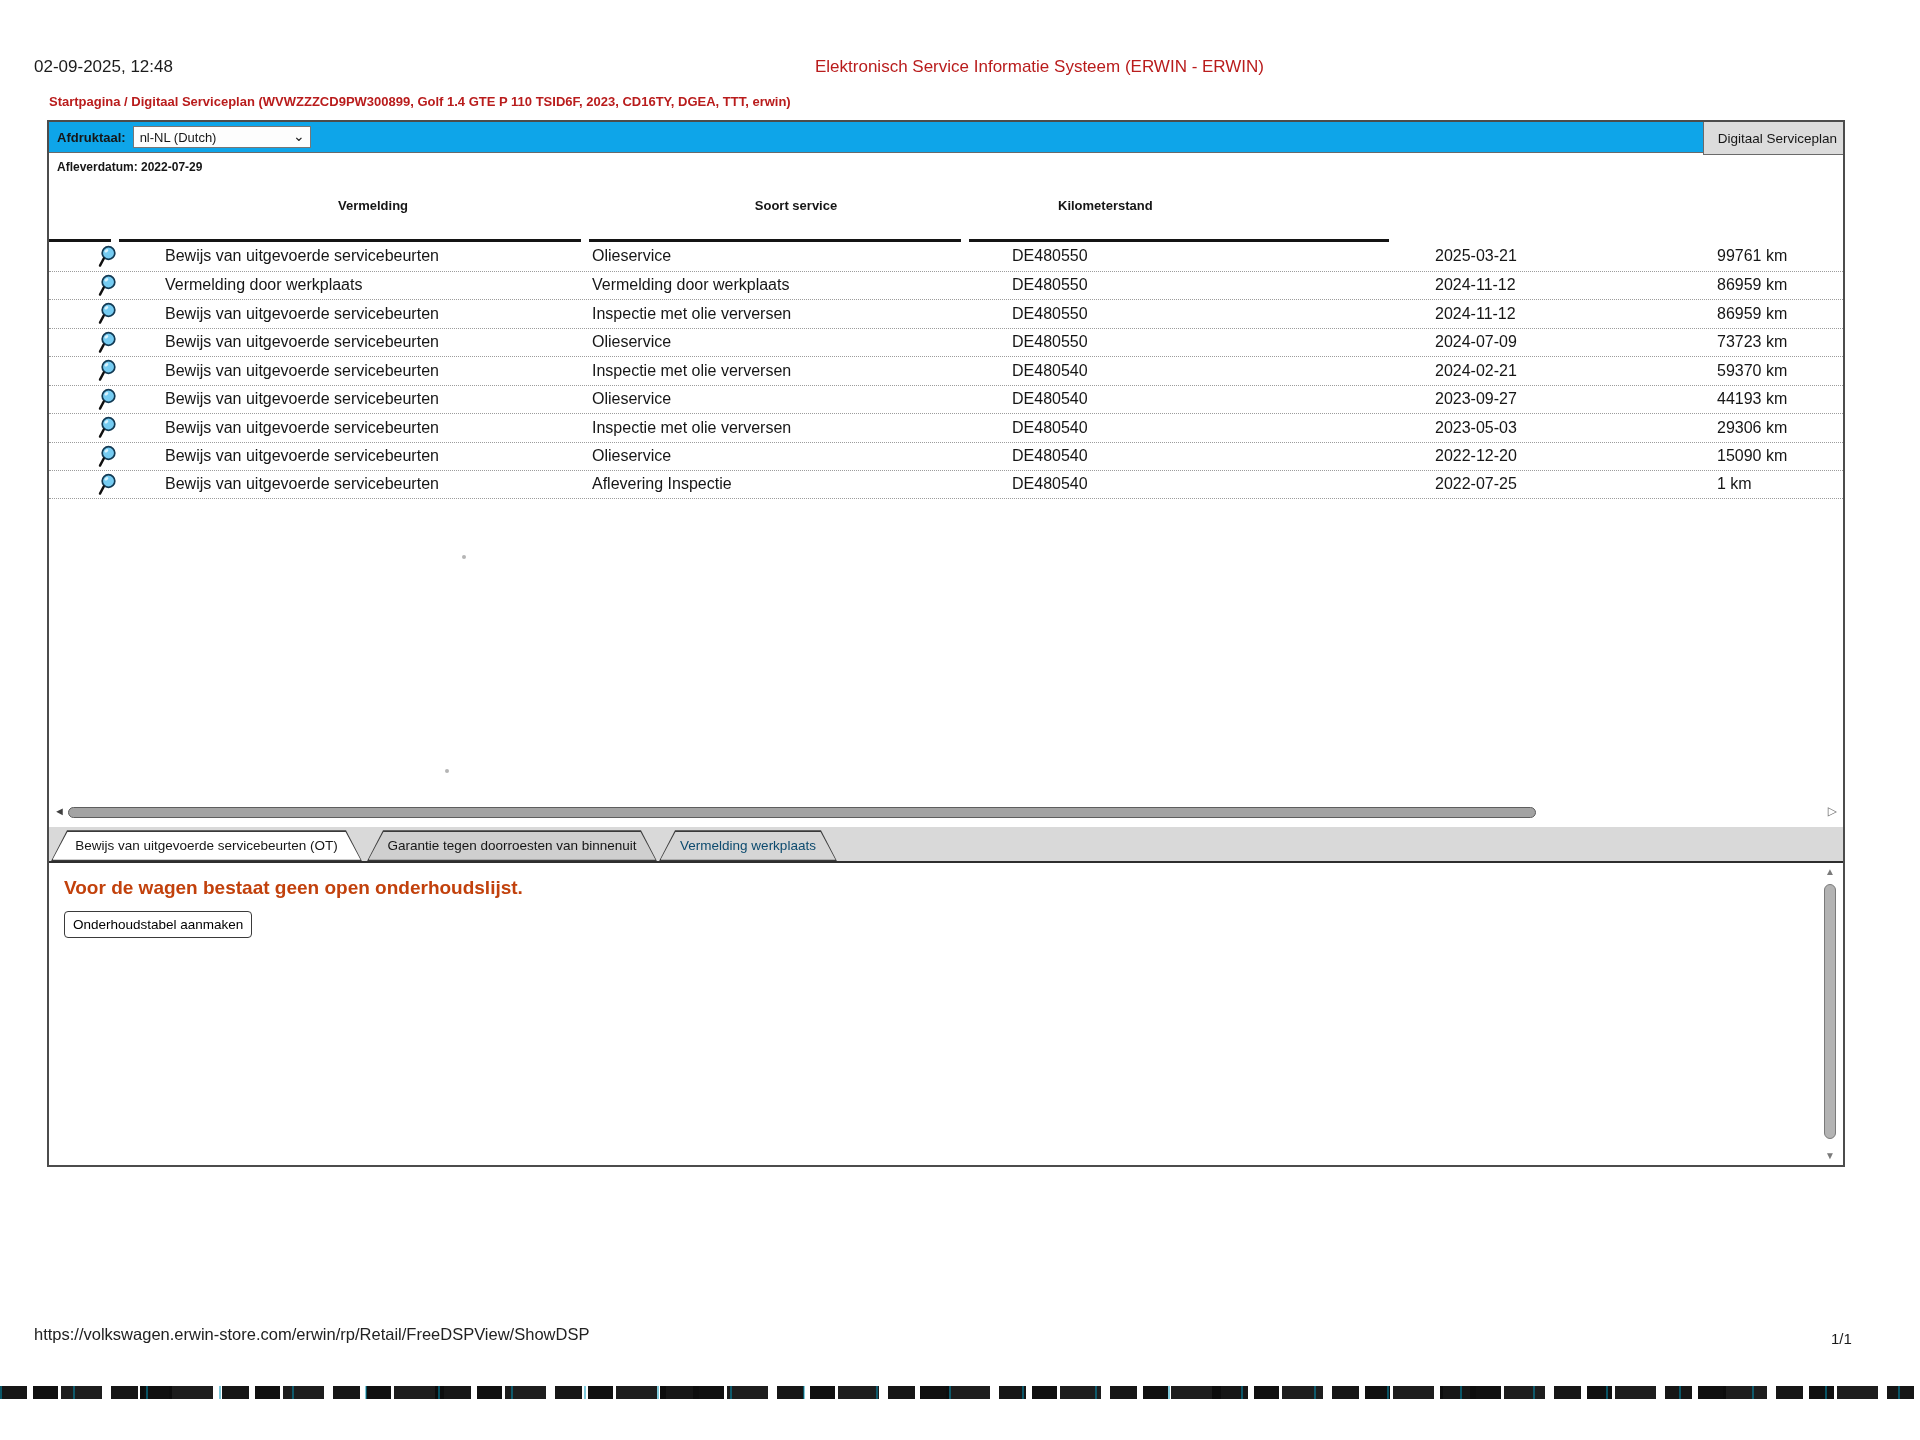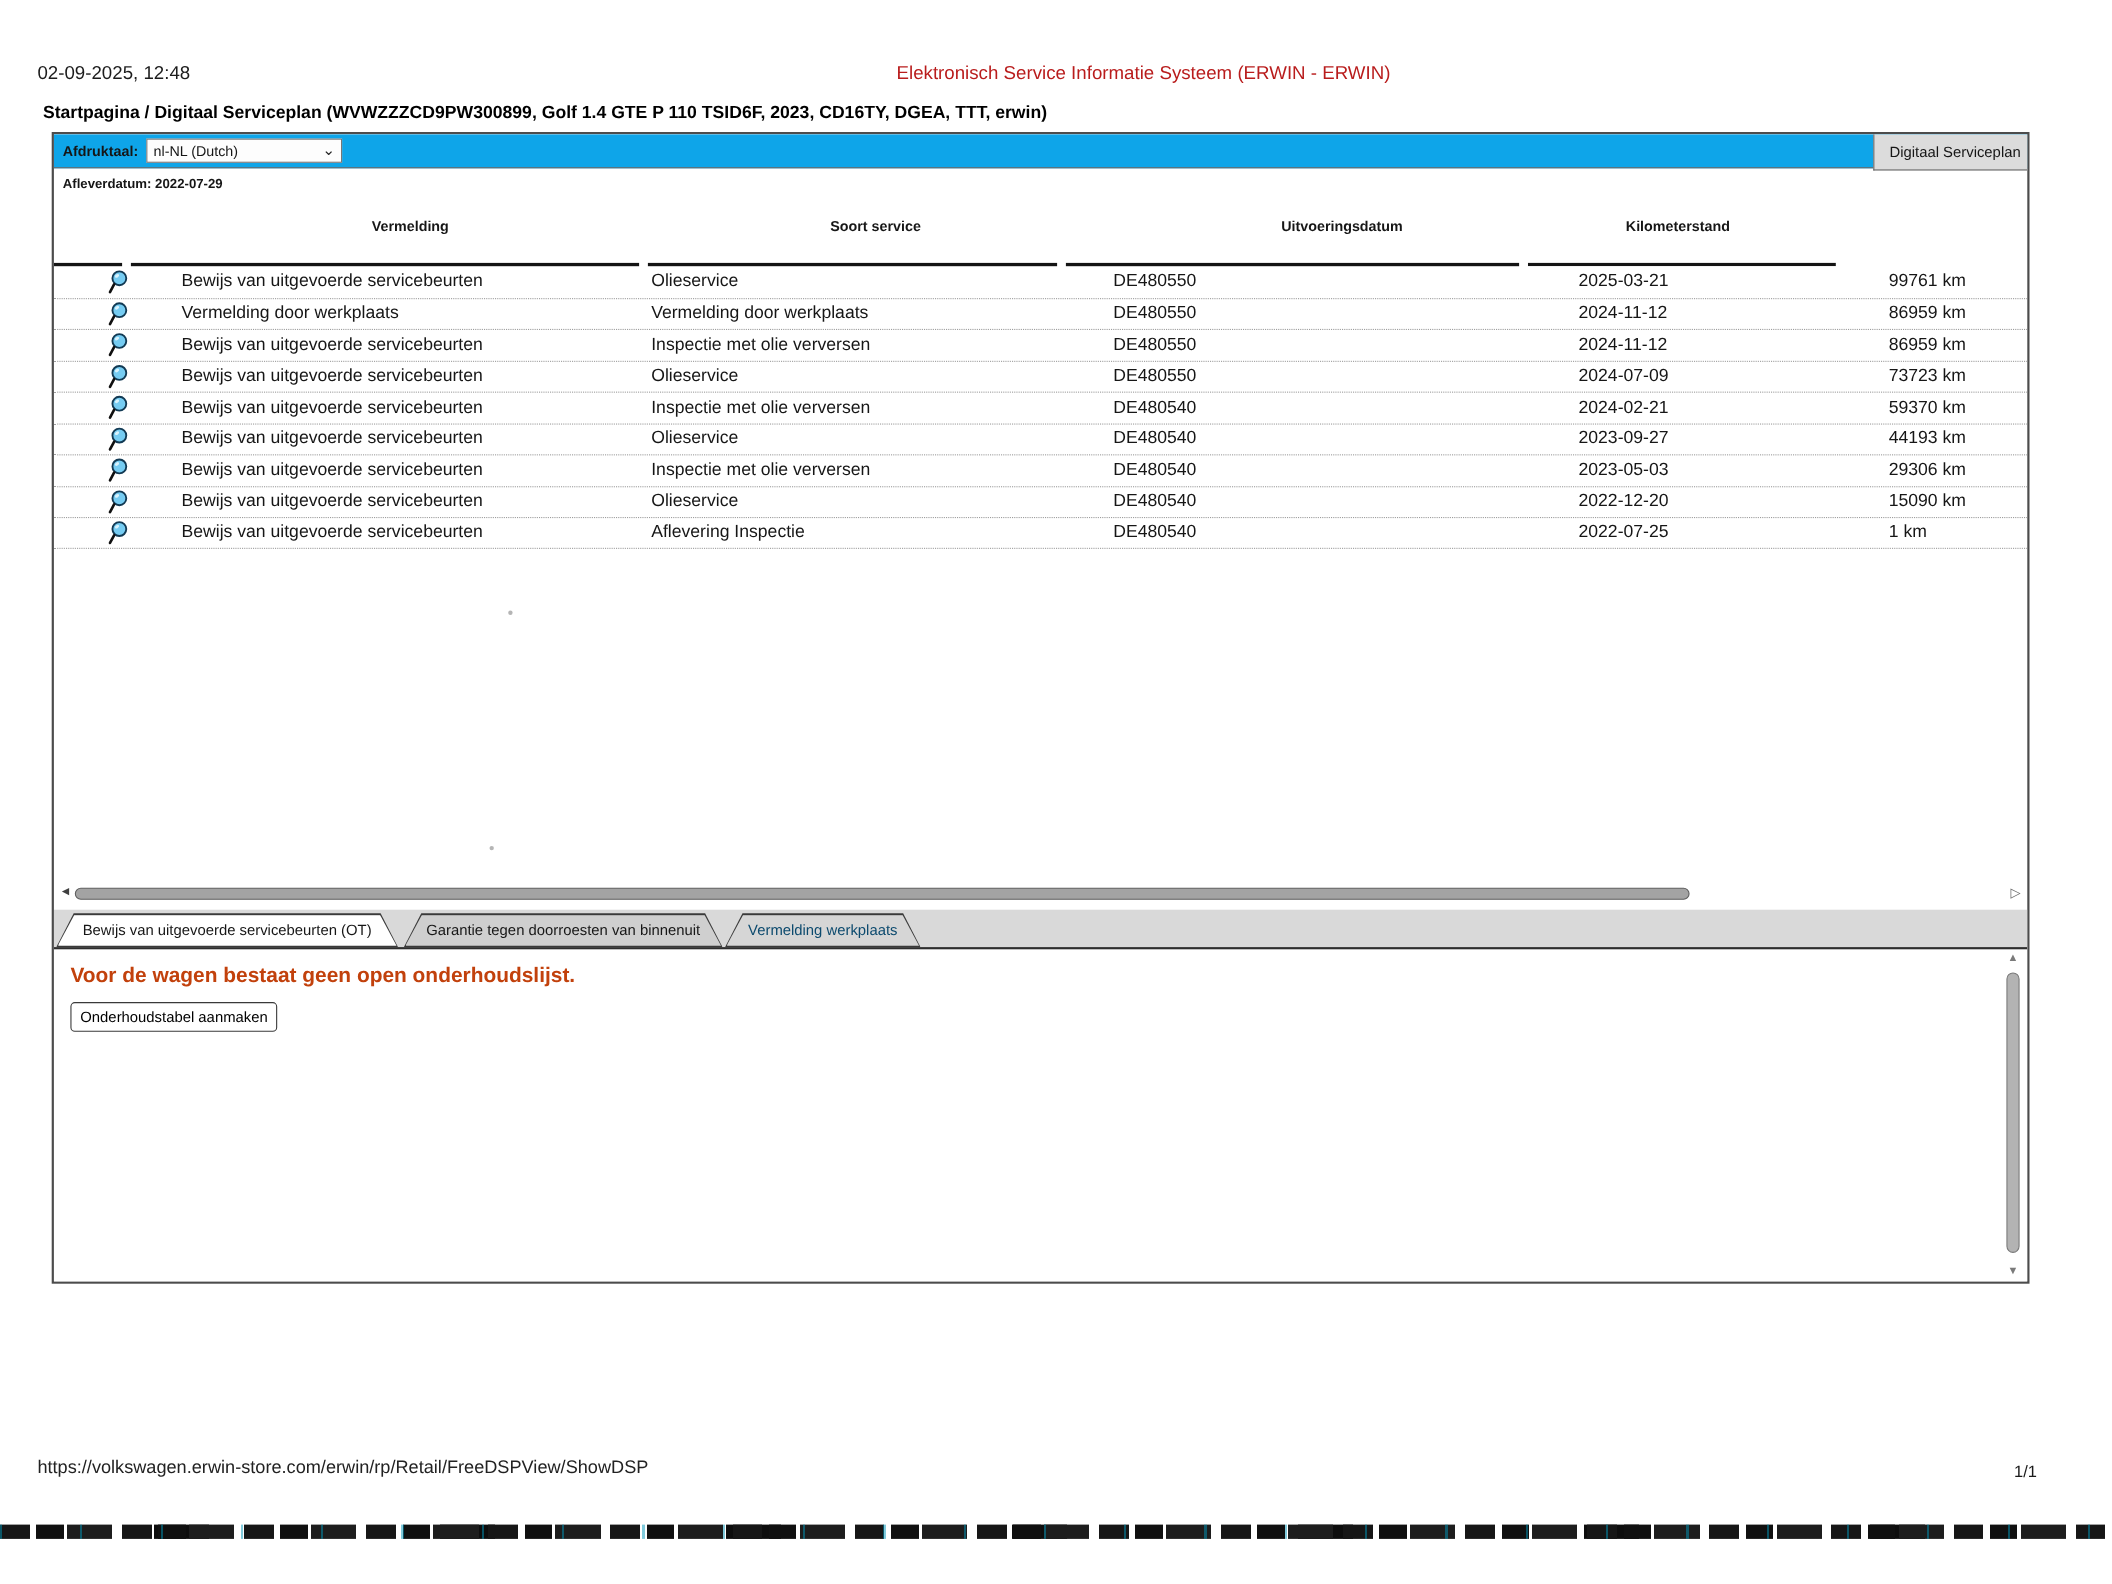--- a/index.html
+++ b/index.html
@@ -1,21 +1,21 @@
 <!DOCTYPE html>
 <html><head>
 <meta charset="utf-8">
 <style>
   * { margin:0; padding:0; box-sizing:border-box; }
   html,body { width:1920px; height:1440px; background:#ffffff; font-family:"Liberation Sans",sans-serif; color:#161616; }
   .page { position:relative; width:1920px; height:1440px; overflow:hidden; background:#fff; }
 
   .print-datetime { position:absolute; left:34px; top:57px; font-size:17px; color:#1c1c1c; }
   .app-title { position:absolute; left:815px; top:57px; font-size:17px; color:#b91c1c; }
-  .breadcrumb { position:absolute; left:39px; top:94px; font-size:16px; font-weight:bold; color:#000000; }
+  .breadcrumb { position:absolute; left:49px; top:94px; font-size:13px; font-weight:bold; color:#b91c1c; }
 
   .panel { position:absolute; left:47px; top:120px; width:1798px; height:1047px;
            border:2px solid #4c4c4c; background:#fff; display:flex; flex-direction:column; overflow:hidden; }
 
   .toolbar { position:relative; height:31px; background:#0ea5e9; border-bottom:1.5px solid #6a6a6a;
              display:flex; align-items:center; padding-left:8px; flex:0 0 auto; }
   .toolbar-label { font-size:13px; font-weight:bold; margin-right:7px; }
   .lang-select { position:relative; width:178px; height:22px; background:#fdfdfd; border:1px solid #777;
                  font-size:13px; display:flex; align-items:center; padding:0 20px 0 6px; }
   .lang-select .chev { position:absolute; right:5px; top:1px; font-size:14px; color:#222; }
@@ -116,21 +116,20 @@
         <span>Digitaal Serviceplan</span>
       </div>
     </div>
 
     <div class="dateline">Afleverdatum: 2022-07-29</div>
 
     <div class="grid thead">
       <div class="th"></div>
       <div class="th h-verm">Vermelding</div>
       <div class="th h-soort">Soort service</div>
-      <div class="th h-datum">Uitvoeringsdatum</div>
       <div class="th h-km">Kilometerstand</div>
     </div>
 
     <div class="rows" id="rows">
       <div class="grid trow">
         <div class="cell c-icon">
           <svg class="mag" viewBox="0 0 20 23">
             <circle cx="11.5" cy="8" r="6.3" fill="#76ccf2" stroke="#123a54" stroke-width="1.7"></circle>
             <ellipse cx="9.4" cy="5.8" rx="2.1" ry="1.4" fill="#d9f2fc" transform="rotate(-35 9.4 5.8)"></ellipse>
             <line x1="6.7" y1="13.6" x2="3" y2="20.6" stroke="#101010" stroke-width="2.4" stroke-linecap="round"></line>

